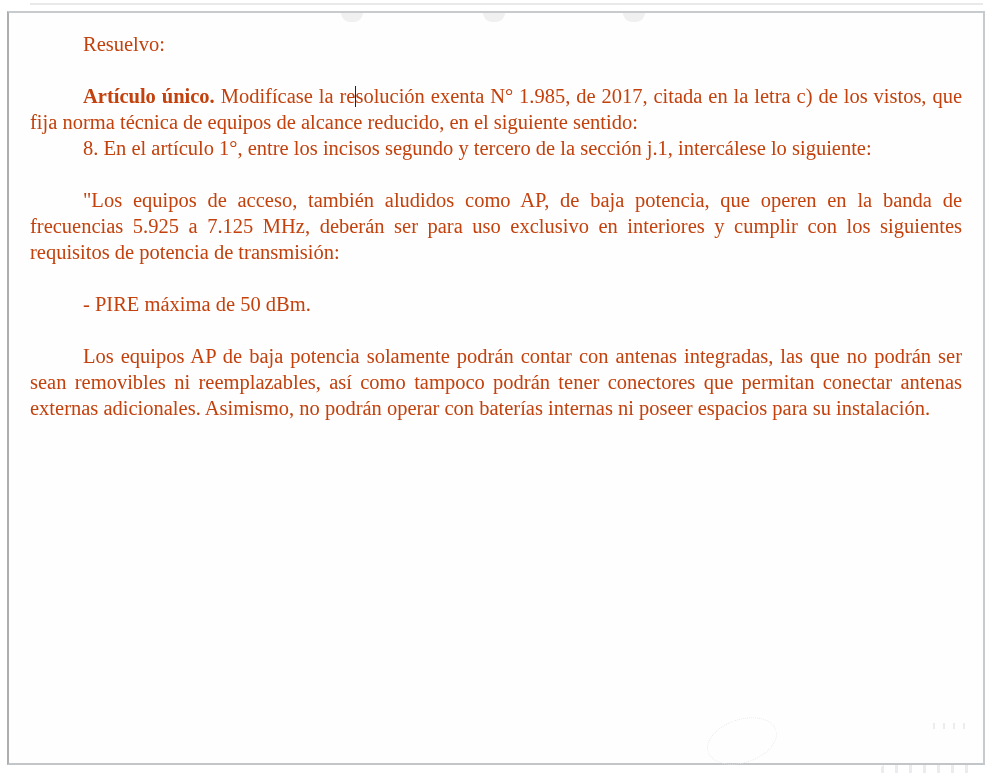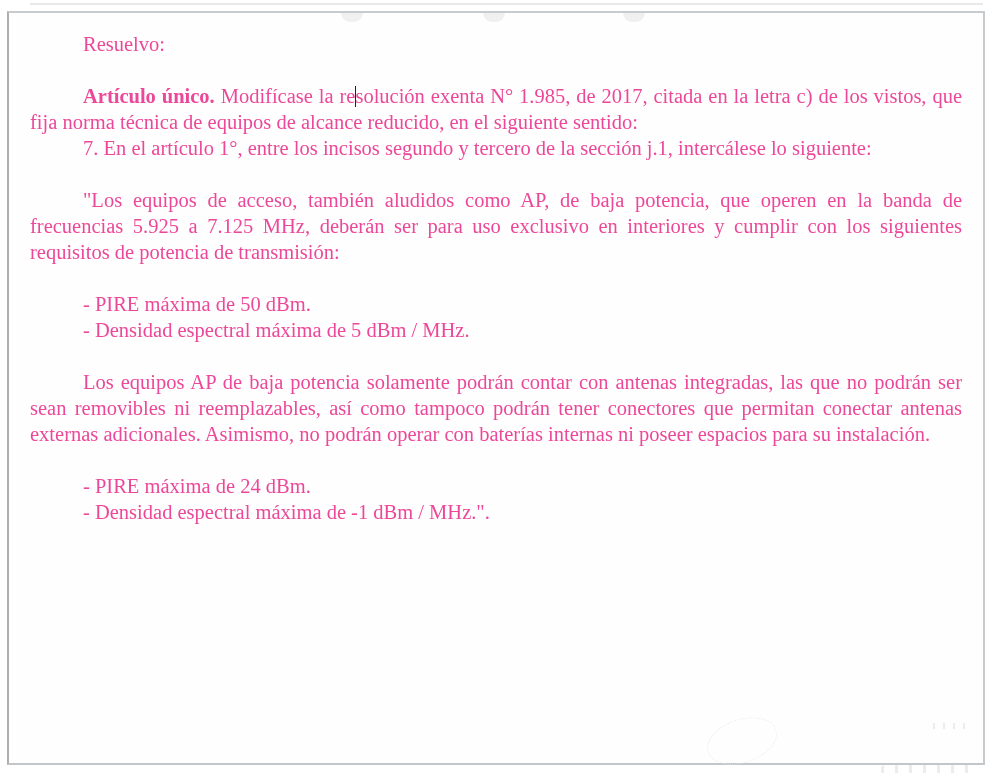--- a/index.html
+++ b/index.html
@@ -34,21 +34,21 @@
   .b2 { left: 474px; }
   .b3 { left: 614px; }
 
   .content {
     position: absolute; left: 0; top: 0; right: 0; bottom: 0;
     box-sizing: border-box;
     padding: 18px 21px 0 21px;
     font-family: "Liberation Serif", "DejaVu Serif", serif;
     font-size: 20.5px;
     line-height: 26px;
-    color: #ec4899;
+    color: #c2410c;
     text-align: justify;
   }
   .content p { margin: 0; text-indent: 53px; }
   .gap { margin-top: 26px !important; }
   div.gap { margin-top: 26px; }
   .bold-lead { font-weight: bold; }
 
   .caret {
     display: inline-block;
     width: 1.5px; height: 21px;
@@ -89,36 +89,31 @@
     <div class="bump b2"></div>
     <div class="bump b3"></div>
 
     <div class="content">
 
       <p>Resuelvo:</p>
 
       <p class="gap"><span class="bold-lead">Artículo único.</span><span> Modifícase la re</span><span class="caret"></span><span>solución exenta N° 1.985, de 2017, citada en la letra c) de los vistos, que fija norma técnica de equipos de alcance reducido, en el siguiente sentido:</span></p>
 
 
-      <p>7. En el artículo 1°, entre los incisos segundo y tercero de la sección j.1, intercálese lo siguiente:</p>
+      <p>8. En el artículo 1°, entre los incisos segundo y tercero de la sección j.1, intercálese lo siguiente:</p>
 
       <p class="gap">"Los equipos de acceso, también aludidos como AP, de baja potencia, que operen en la banda de frecuencias 5.925 a 7.125 MHz, deberán ser para uso exclusivo en interiores y cumplir con los siguientes requisitos de potencia de transmisión:</p>
 
       <div class="gap">
         <p>- PIRE máxima de 50 dBm.</p>
-        <p>- Densidad espectral máxima de 5 dBm / MHz.</p>
       </div>
 
       <p class="gap">Los equipos AP de baja potencia solamente podrán contar con antenas integradas, las que no podrán ser sean removibles ni reemplazables, así como tampoco podrán tener conectores que permitan conectar antenas externas adicionales. Asimismo, no podrán operar con baterías internas ni poseer espacios para su instalación.</p>
 
 
-      <div class="gap">
-        <p>- PIRE máxima de 24 dBm.</p>
-        <p>- Densidad espectral máxima de -1 dBm / MHz.".</p>
-      </div>
 
     </div>
 
     <div class="smudge-ring"></div>
     <div class="smudge-dots"></div>
     <div class="smudge-bottom"></div>
   </div>
 
 </div>
 

